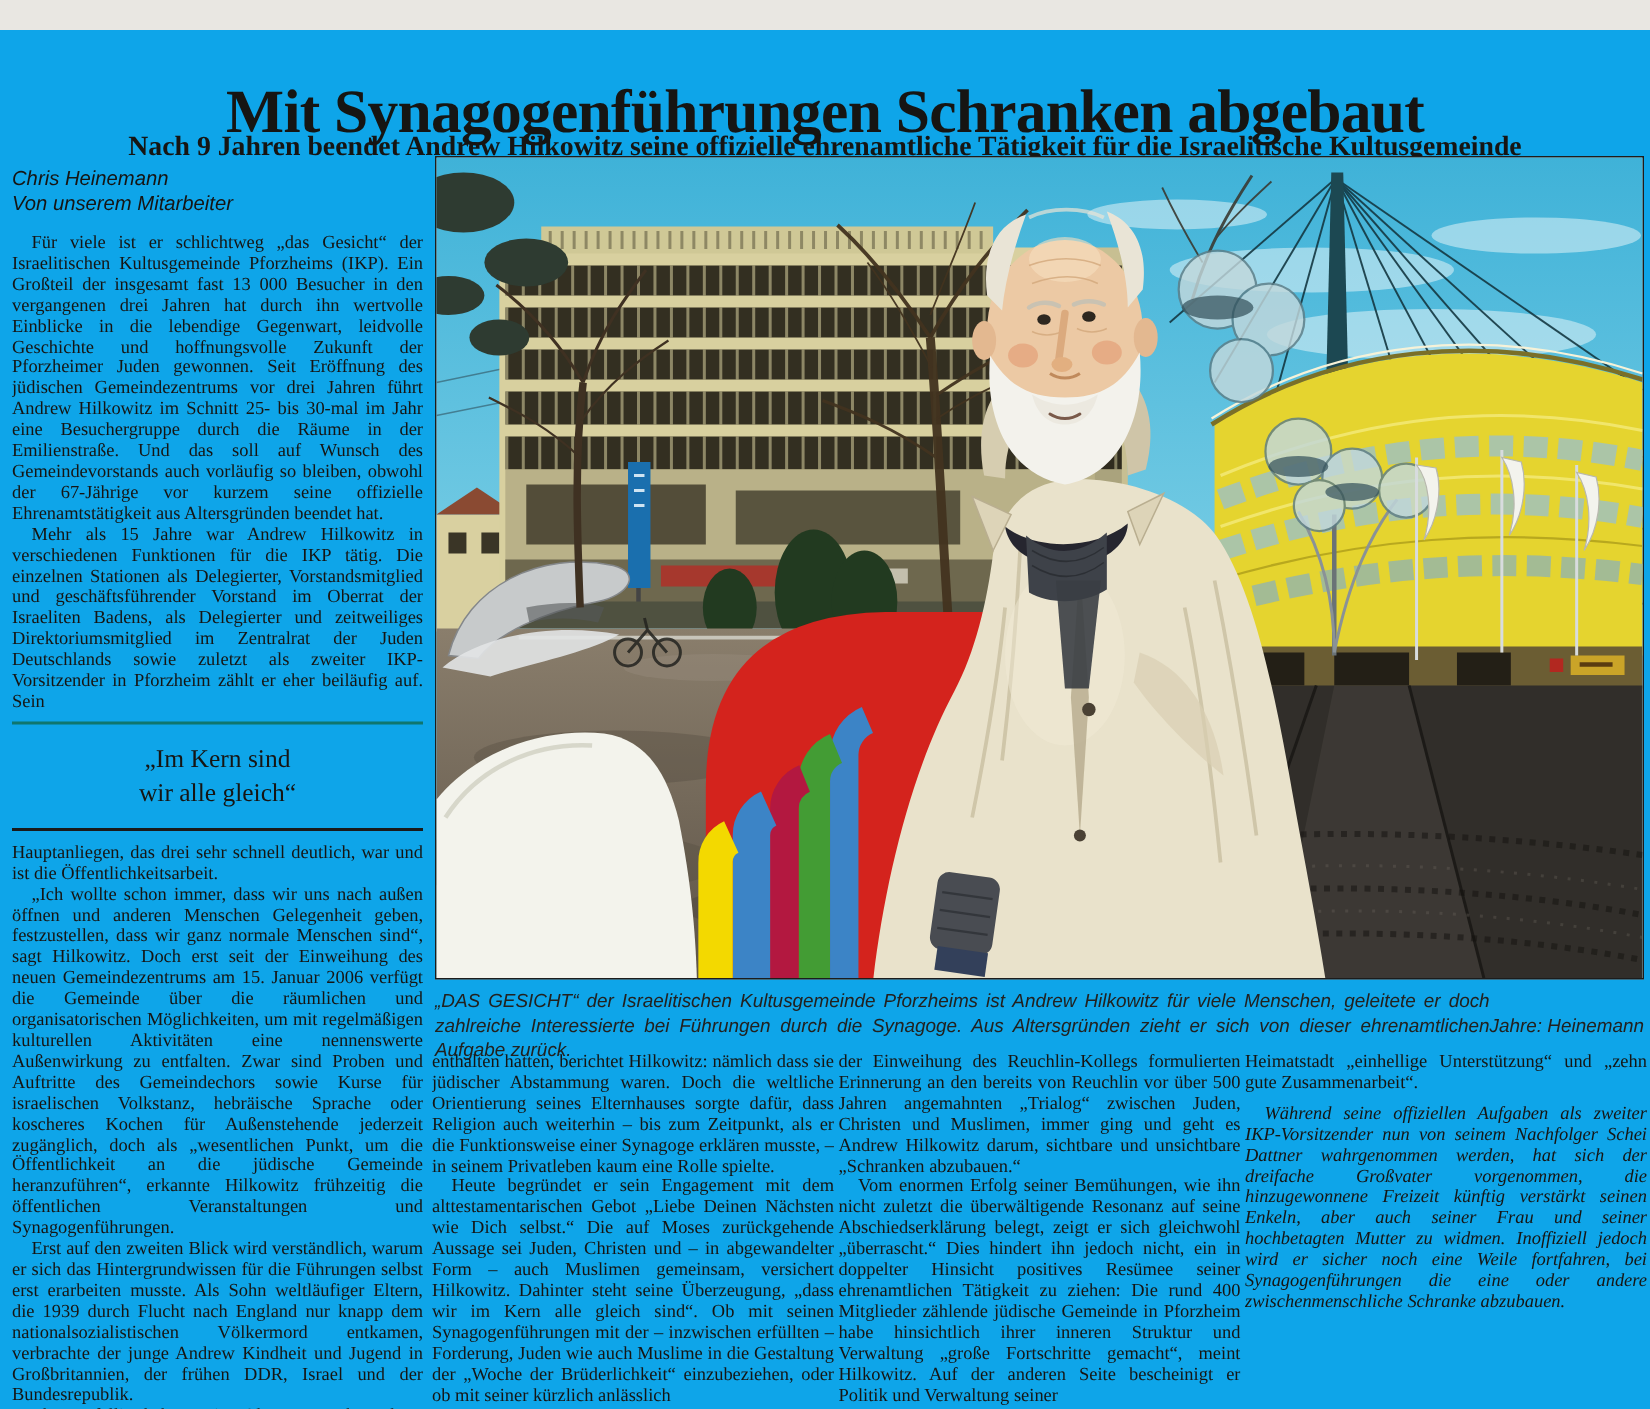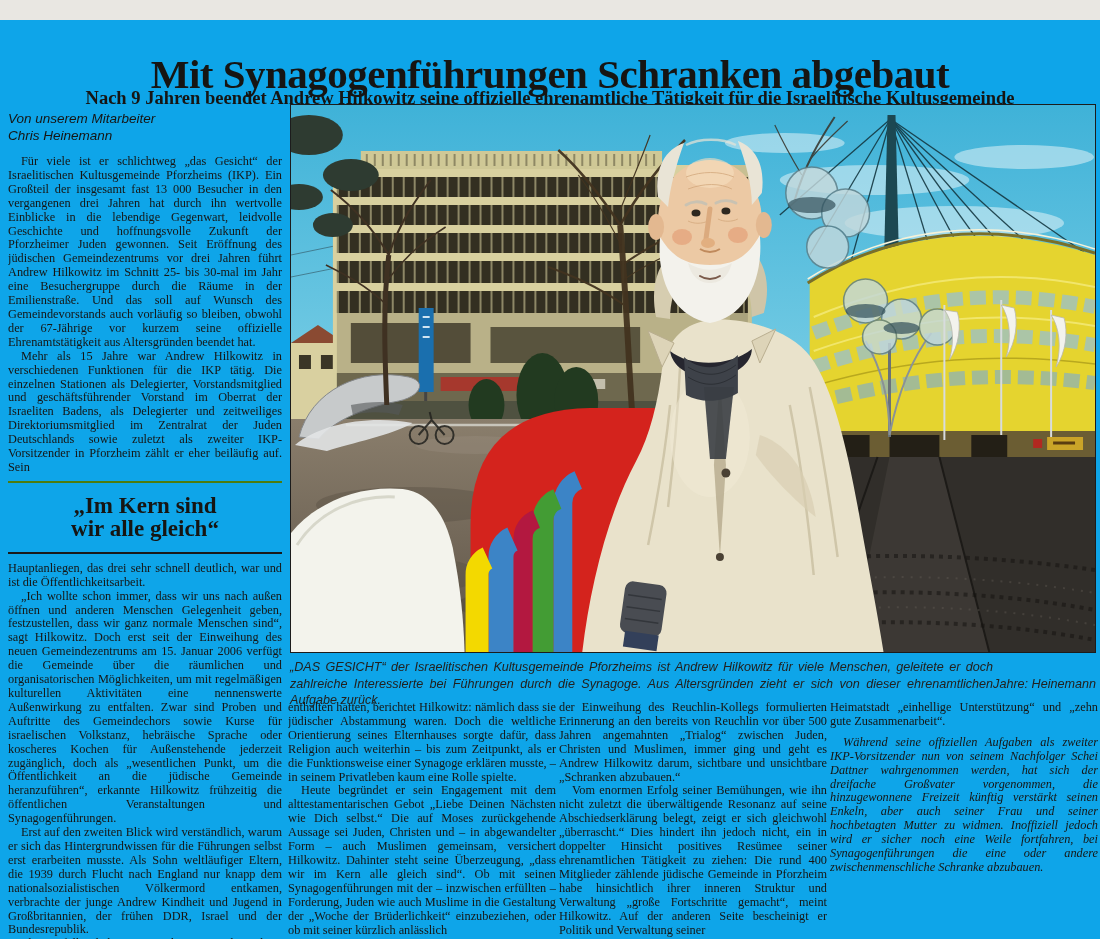--- a/index.html
+++ b/index.html
@@ -14,44 +14,44 @@
   .col{position:absolute;text-align:justify;font-size:12.3px;line-height:13.9px;overflow:hidden;}
   .col1{left:8px;top:90px;width:274px;height:845px;}
   .bcol{top:681px;width:268px;height:256px;}
   .col2{left:288px;} .col3{left:559px;} .col4{left:830px;}
   .byline{font-family:"Liberation Sans",sans-serif;font-style:italic;font-size:13.5px;
           line-height:17px;margin-bottom:11px;text-align:left;}
   .p{margin:0;text-indent:13px;}
   .p.noindent{text-indent:0;}
   .col4 .p + .p{margin-top:7px;font-style:italic;}
   .p.breakable{overflow-wrap:anywhere;}
-  .pullquote{border-top:2px solid #4d7c0f;border-bottom:2px solid #1a1a1a;
+  .pullquote{border-top:2px solid #0f766e;border-bottom:2px solid #1a1a1a;
              margin:6px 0 8px 0;padding:11px 0 12px 0;text-align:center;
-             font-size:23px;line-height:23px;font-weight:700;}
+             font-size:17px;line-height:23px;font-weight:400;}
   
   .photo{position:absolute;left:290px;top:84px;width:806px;height:549px;
          border:1px solid #1c1c1c;box-sizing:border-box;background:#9fd6e4;}
   .photo svg{display:block;width:100%;height:100%;}
   .caption{position:absolute;left:290px;top:639px;width:806px;
            font-family:"Liberation Sans",sans-serif;font-style:italic;
            font-size:12.6px;line-height:16.5px;text-align:justify;color:#22211f;}
   .caption-credit{float:right;margin-top:16.5px;}
 </style>
 </head>
 <body>
 
 <div class="page">
 
   <h1 class="headline">Mit Synagogenführungen Schranken abgebaut</h1>
   <h2 class="subheadline">Nach 9 Jahren beendet Andrew Hilkowitz seine offizielle ehrenamtliche Tätigkeit für die Israelitische Kultusgemeinde</h2>
 
   <div class="col col1">
     <div class="byline">
+      <div>Chris Heinemann</div>
       <div>Von unserem Mitarbeiter</div>
-      <div>Chris Heinemann</div>
     </div>
     <p class="p">Für viele ist er schlichtweg „das Gesicht“ der Israelitischen Kultusgemeinde Pforzheims (IKP). Ein Großteil der insgesamt fast 13 000 Besucher in den vergangenen drei Jahren hat durch ihn wertvolle Einblicke in die lebendige Gegenwart, leidvolle Geschichte und hoffnungsvolle Zukunft der Pforzheimer Juden gewonnen. Seit Eröffnung des jüdischen Gemeindezentrums vor drei Jahren führt Andrew Hilkowitz im Schnitt 25- bis 30-mal im Jahr eine Besuchergruppe durch die Räume in der Emilienstraße. Und das soll auf Wunsch des Gemeindevorstands auch vorläufig so bleiben, obwohl der 67-Jährige vor kurzem seine offizielle Ehrenamtstätigkeit aus Altersgründen beendet hat.</p>
     <p class="p">Mehr als 15 Jahre war Andrew Hilkowitz in verschiedenen Funktionen für die IKP tätig. Die einzelnen Stationen als Delegierter, Vorstandsmitglied und geschäftsführender Vorstand im Oberrat der Israeliten Badens, als Delegierter und zeitweiliges Direktoriumsmitglied im Zentralrat der Juden Deutschlands sowie zuletzt als zweiter IKP-Vorsitzender in Pforzheim zählt er eher beiläufig auf. Sein</p>
     <div class="pullquote">
       <div>„Im Kern sind</div>
       <div>wir alle gleich“</div>
     </div>
     <p class="p noindent">Hauptanliegen, das drei sehr schnell deutlich, war und ist die Öffentlichkeitsarbeit.</p>
     <p class="p">„Ich wollte schon immer, dass wir uns nach außen öffnen und anderen Menschen Gelegenheit geben, festzustellen, dass wir ganz normale Menschen sind“, sagt Hilkowitz. Doch erst seit der Einweihung des neuen Gemeindezentrums am 15. Januar 2006 verfügt die Gemeinde über die räumlichen und organisatorischen Möglichkeiten, um mit regelmäßigen kulturellen Aktivitäten eine nennenswerte Außenwirkung zu entfalten. Zwar sind Proben und Auftritte des Gemeindechors sowie Kurse für israelischen Volkstanz, hebräische Sprache oder koscheres Kochen für Außenstehende jederzeit zugänglich, doch als „wesentlichen Punkt, um die Öffentlichkeit an die jüdische Gemeinde heranzuführen“, erkannte Hilkowitz frühzeitig die öffentlichen Veranstaltungen und Synagogenführungen.</p>
     <p class="p">Erst auf den zweiten Blick wird verständlich, warum er sich das Hintergrundwissen für die Führungen selbst erst erarbeiten musste. Als Sohn weltläufiger Eltern, die 1939 durch Flucht nach England nur knapp dem nationalsozialistischen Völkermord entkamen, verbrachte der junge Andrew Kindheit und Jugend in Großbritannien, der frühen DDR, Israel und der Bundesrepublik.</p>

